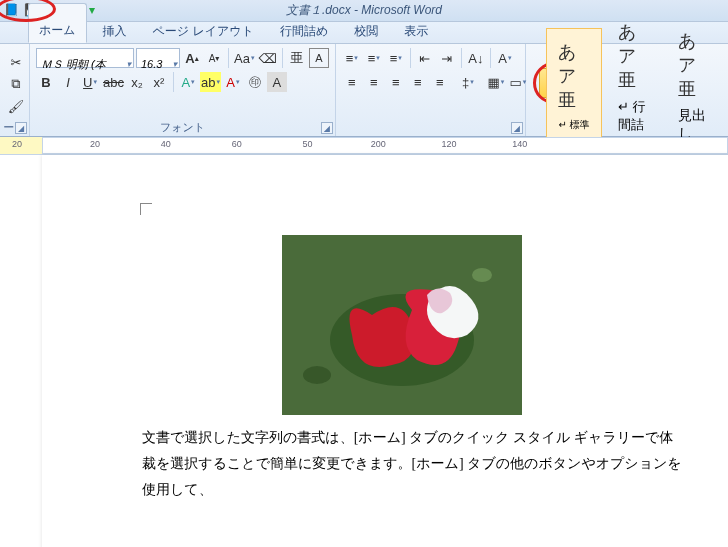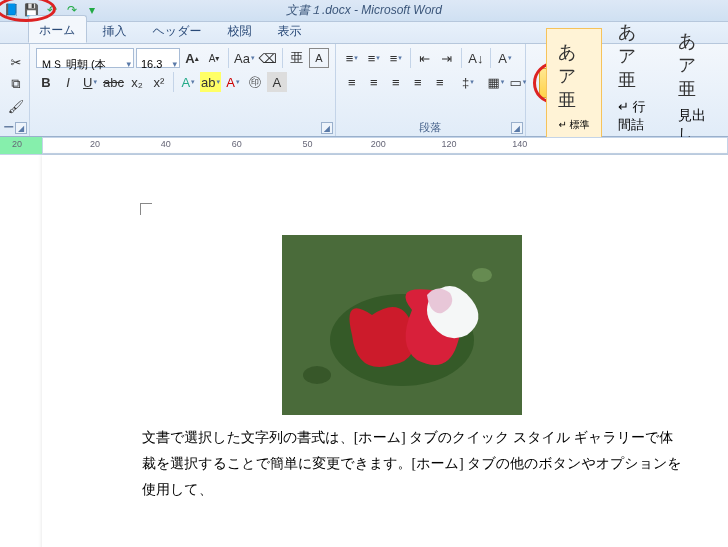--- a/index.html
+++ b/index.html
@@ -33,21 +33,21 @@
   .tabrow {
     height: 22px;
     background: linear-gradient(#e8f1fb, #dfeaf7);
     display: flex;
     align-items: flex-end;
     padding-left: 28px;
     gap: 6px;
     border-bottom: 1px solid #b6c7dc;
   }
   .tab {
-    padding: 6px 10px 3px 10px;
+    padding: 18px 10px 3px 10px;
     color: #2a4a78;
     font-size: 12px;
     cursor: pointer;
   }
   .tab.active {
     background: #f3f7fc;
     border: 1px solid #b6c7dc;
     border-bottom: 1px solid #f3f7fc;
     border-radius: 3px 3px 0 0;
     color:#2a4a78;
@@ -84,20 +84,21 @@
     background:#eef4fb;font-size:8px;color:#5a7aa8;
     display:flex;align-items:center;justify-content:center;
   }
   .clip-col { display:flex;flex-direction:column;gap:2px;align-items:center;justify-content:center; }
   .font-col { display:flex;flex-direction:column;gap:4px; }
   .row { display:flex;gap:2px;align-items:center; }
   .combo {
     height:20px;border:1px solid #a8bcd6;background:#fff;
     display:flex;align-items:center;padding:12px 14px 0 4px;position:relative;
     font-size:11px;
+    font-style:italic;
   }
   .combo::after {
     content:"▾";position:absolute;right:2px;font-size:9px;color:#5a7aa8;
   }
   .btn {
     min-width:20px;height:20px;border:1px solid transparent;
     display:inline-flex;align-items:center;justify-content:center;
     font-size:13px;color:#333;position:relative;
   }
   .btn .dd { font-size:7px;color:#5a7aa8;margin-left:1px; }
@@ -115,21 +116,21 @@
   }
   .style-item.sel { border:1px solid #f6c35a;background:#fff3d6; }
   .style-prev {
     font-family:"MS Mincho",serif;font-size:18px;color:#333;
   }
   .doc-area {
     background:#fff;height:calc(547px - 22px - 22px - 93px);
     position:relative;overflow:hidden;
   }
   .ruler {
-    height:18px;background:#86efac;border-bottom:1px solid #c4d4e8;
+    height:18px;background:#fef9c3;border-bottom:1px solid #c4d4e8;
     position:relative;font-size:9px;color:#667;padding-left:44px;
   }
   .ruler-inner {
     position:absolute;left:42px;right:0;top:0;bottom:0;
     background:#fff;border:1px solid #c4d4e8;
   }
   .ruler-ticks { position:absolute;left:42px;right:0;top:2px;display:flex; }
   .rt { width:35.4px;text-align:center; }
   .rtneg { position:absolute;left:12px;top:2px; }
   .page {
@@ -157,21 +158,22 @@
     <span class="qat-icon">↶</span>
     <span class="qat-icon">↷</span>
     <span class="qat-icon">▾</span>
   </div>
   <span class="title">文書１.docx - Microsoft Word</span>
 </div>
 
 <div class="tabrow">
   <div class="tab active">ホーム</div>
   <div class="tab">挿入</div>
-  <div class="tab">ヘッダー</div>
+  <div class="tab">ページ レイアウト</div>
+  <div class="tab">行間詰め</div>
   <div class="tab">校閲</div>
   <div class="tab">表示</div>
   <div class="circle-red" style="left:-4px;top:-4px;width:60px;height:26px;"></div>
 </div>
 
 <div class="ribbon">
 
   <div class="ribbon-group" style="width:30px">
     <div class="clip-col">
       <span class="btn">✂</span>
@@ -235,20 +237,21 @@
         <span class="btn" style="color:#c00">
             <span>A</span>
             <span class="dd">▾</span>
           </span>
         <span class="btn">㊞</span>
         <span class="btn" style="background:#ddd">
             <span>A</span>
           </span>
       </div>
     </div>
+    <div class="group-label">フォント</div>
     <div class="dialog-launch">◢</div>
   </div>
 
   <div class="ribbon-group" style="width:190px">
     <div class="font-col" style="width:100%">
       <div class="row">
         <span class="btn">
             <span>≡</span>
             <span class="dd">▾</span>
           </span>
@@ -287,21 +290,20 @@
         <span class="btn">
             <span>▭</span>
             <span class="dd">▾</span>
           </span>
       </div>
       <div class="row" style="position:absolute;right:-44px;top:24px;">
         <div class="show-btn">¶</div>
         <div class="circle-red" style="left:-6px;top:-6px;width:42px;height:42px;"></div>
       </div>
     </div>
-    <div class="group-label">段落</div>
     <div class="dialog-launch">◢</div>
   </div>
 
   <div class="ribbon-group" style="width:46px;border-right:none"></div>
 
   <div class="ribbon-group" style="flex:1;border-right:none">
     <div class="row" style="gap:4px;margin-top:4px">
       <div class="style-item sel">
         <span class="style-prev">あア亜</span>
         <span style="font-size:10px">↵ 標準</span>

